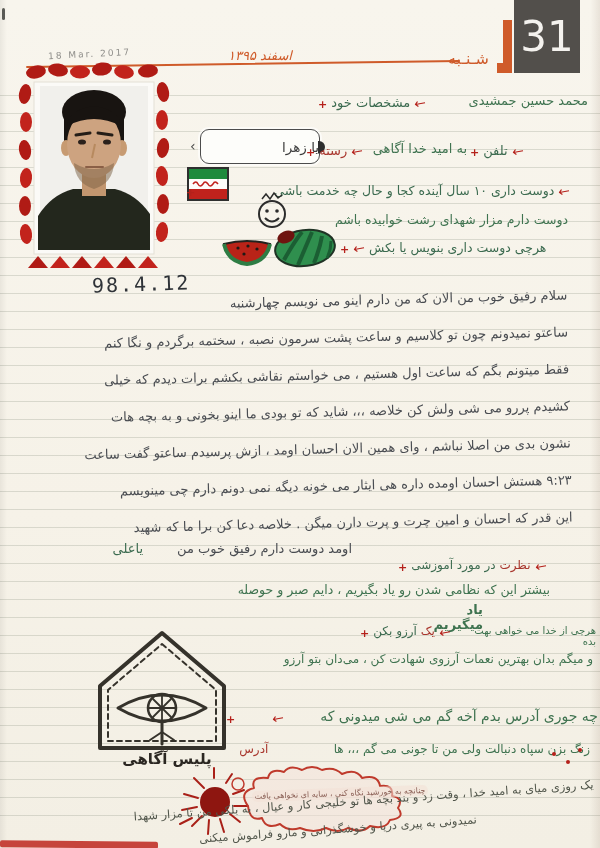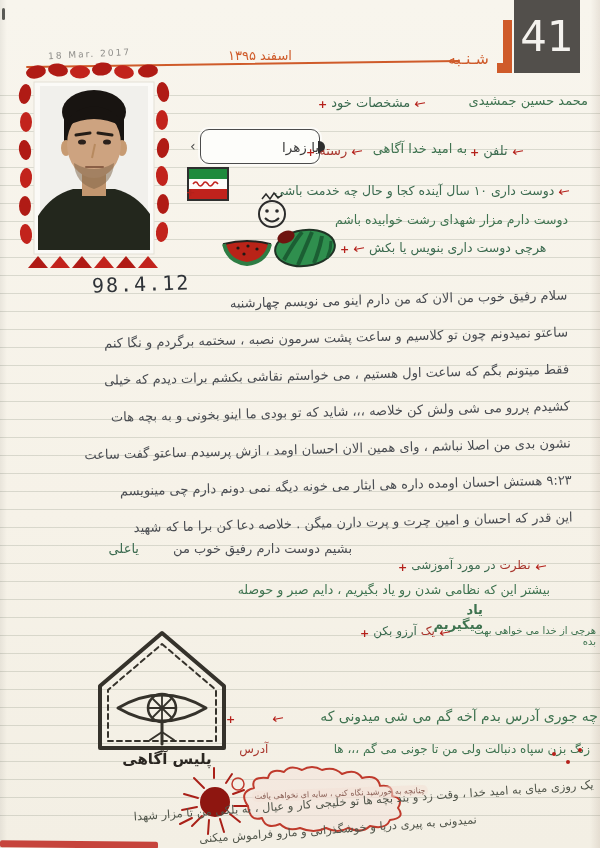--- a/index.html
+++ b/index.html
@@ -13,21 +13,21 @@
     left:0;right:0;top:78px;bottom:16px;pointer-events:none;
     background:repeating-linear-gradient(to bottom,transparent 0 17px,rgba(148,154,138,.30) 17px 18px);
   }
   .edge-r{right:0;top:0;width:10px;height:848px;background:linear-gradient(to left,rgba(120,90,70,.12),transparent);}
   .edge-l{left:0;top:0;width:7px;height:848px;background:linear-gradient(to right,rgba(0,0,0,.06),transparent);}
   .corner-mark{left:2px;top:8px;width:3px;height:12px;background:#5a5a55;border-radius:2px;}
   .bottom-strip{left:0px;top:841px;width:158px;height:7px;background:#c6443c;transform:rotate(.6deg);border-radius:2px;}
 
   
   .hdr-date{left:48px;top:49px;font-size:9px;letter-spacing:2px;color:#8f8e8a;transform:rotate(-3deg);}
-  .hdr-month{left:228px;top:48px;font-size:13px;color:#cf5b2a;direction:rtl;}
+  .hdr-month{left:228px;top:48px;font-size:13px;color:#cf5b2a;direction:rtl;font-style:italic;}
   .hdr-rule{left:26px;top:63px;width:434px;height:2px;background:#cf5b2a;transform:rotate(-.8deg);border-radius:1px;}
   .hdr-weekday{left:448px;top:49px;font-size:16px;color:#cf5b2a;direction:rtl;}
   .tab{left:514px;top:0;width:66px;height:73px;background:#524f4b;display:flex;align-items:center;justify-content:center;}
   .tab-num{color:#f4f2ee;font-size:42px;line-height:1;}
   .bracket-v{left:503px;top:20px;width:9px;height:53px;background:#cf5b2a;}
   .bracket-f{left:497px;top:63px;width:15px;height:10px;background:#cf5b2a;}
 
   
   .rtl{direction:rtl;text-align:right;}
   .chunk{display:flex;direction:ltr;align-items:flex-start;gap:4px;white-space:nowrap;}
@@ -69,21 +69,21 @@
   <div class="abs edge-r"></div>
   <div class="abs corner-mark"></div>
 
   <div class="abs hdr-date">18 Mar. 2017</div>
   <div class="abs hdr-month">اسفند ۱۳۹۵</div>
   <div class="abs hdr-rule"></div>
   <div class="abs hdr-weekday">شـنـبه</div>
   <div class="abs bracket-v"></div>
   <div class="abs bracket-f"></div>
   <div class="abs tab">
-    <span class="tab-num">41</span>
+    <span class="tab-num">31</span>
   </div>
 
   <div class="abs" style="left:18px;top:62px;width:152px;height:210px;">
     <svg width="152" height="210" viewBox="0 0 152 210">
       <rect x="16" y="20" width="120" height="172" fill="#fbfaf7" stroke="#e3e0d5" stroke-width="1"></rect>
       <g>
         <rect x="22" y="24" width="108" height="164" fill="#f1f0ec"></rect>
         <ellipse cx="76" cy="50" rx="32" ry="22" fill="#181411"></ellipse>
         <rect x="46" y="50" width="9" height="30" fill="#181411"></rect>
         <rect x="97" y="50" width="9" height="30" fill="#181411"></rect>
@@ -211,38 +211,39 @@
   <div class="abs letter pencil rtl">
     <div>سلام رفیق خوب من الان که من دارم اینو می نویسم چهارشنبه</div>
     <div>ساعتو نمیدونم چون تو کلاسیم و ساعت پشت سرمون نصبه ، سختمه برگردم و نگا کنم</div>
     <div>فقط میتونم بگم که ساعت اول هستیم ، می خواستم نقاشی بکشم برات دیدم که خیلی</div>
     <div>کشیدم پررو می شی ولش کن خلاصه ،،، شاید که تو بودی ما اینو بخونی و به بچه هات</div>
     <div>نشون بدی من اصلا نباشم ، وای همین الان احسان اومد ، ازش پرسیدم ساعتو گفت ساعت</div>
     <div>۹:۲۳ هستش احسان اومده داره هی ایثار می خونه دیگه نمی دونم دارم چی مینویسم</div>
     <div>این قدر که احسان و امین چرت و پرت دارن میگن . خلاصه دعا کن برا ما که شهید</div>
   </div>
   <div class="abs l8">
-    <span>بشیم دوست دارم رفیق خوب من</span>
+    <span>اومد دوست دارم رفیق خوب من</span>
     <span class="dgreen">یاعلی</span>
   </div>
 
   <div class="abs chunk" style="left:398px;top:558px;">
     <span class="plus">+</span>
     <span class="rtl" style="font-size:12px;"><b class="red" style="font-weight:normal;">نظرت</b> <b class="dgreen" style="font-weight:normal;">در مورد آموزشی</b></span>
     <span class="arr">←</span>
   </div>
   <div class="abs rtl green" style="left:75px;top:582px;width:475px;font-size:12.5px;">بیشتر این که نظامی شدن رو یاد بگیریم ، دایم صبر و حوصله</div>
   <div class="abs rtl green" style="left:413px;top:602px;width:70px;font-size:13px;font-weight:bold;">یاد میگیریم</div>
 
   <div class="abs chunk" style="left:360px;top:624px;">
     <span class="plus">+</span>
     <span class="rtl" style="font-size:12px;"><b class="red" style="font-weight:normal;">یک</b> <b class="dgreen" style="font-weight:normal;">آرزو بکن</b></span>
     <span class="arr">←</span>
   </div>
   <div class="abs rtl green" style="left:466px;top:625px;width:130px;font-size:10px;">هرچی از خدا می خواهی بهت بده</div>
+  <div class="abs rtl green" style="left:228px;top:652px;width:365px;font-size:12px;">و میگم بدان بهترین نعمات آرزوی شهادت کن ، می‌دان بتو آرزو</div>
 
   <div class="abs chunk" style="left:226px;top:710px;">
     <span class="plus">+</span>
     <span class="rtl red" style="font-size:12px;margin-top:32px;">آدرس</span>
     <span class="arr">←</span>
   </div>
   <div class="abs rtl green" style="left:268px;top:708px;width:330px;font-size:14px;">چه جوری آدرس بدم آخه گم می شی میدونی که</div>
   <div class="abs rtl green" style="left:328px;top:742px;width:262px;font-size:12px;">زنگ بزن سپاه دنبالت ولی من تا جونی می گم ،،، ها</div>
   <div class="abs red-dot" style="left:552px;top:752px;"></div>
   <div class="abs red-dot" style="left:566px;top:760px;"></div>

